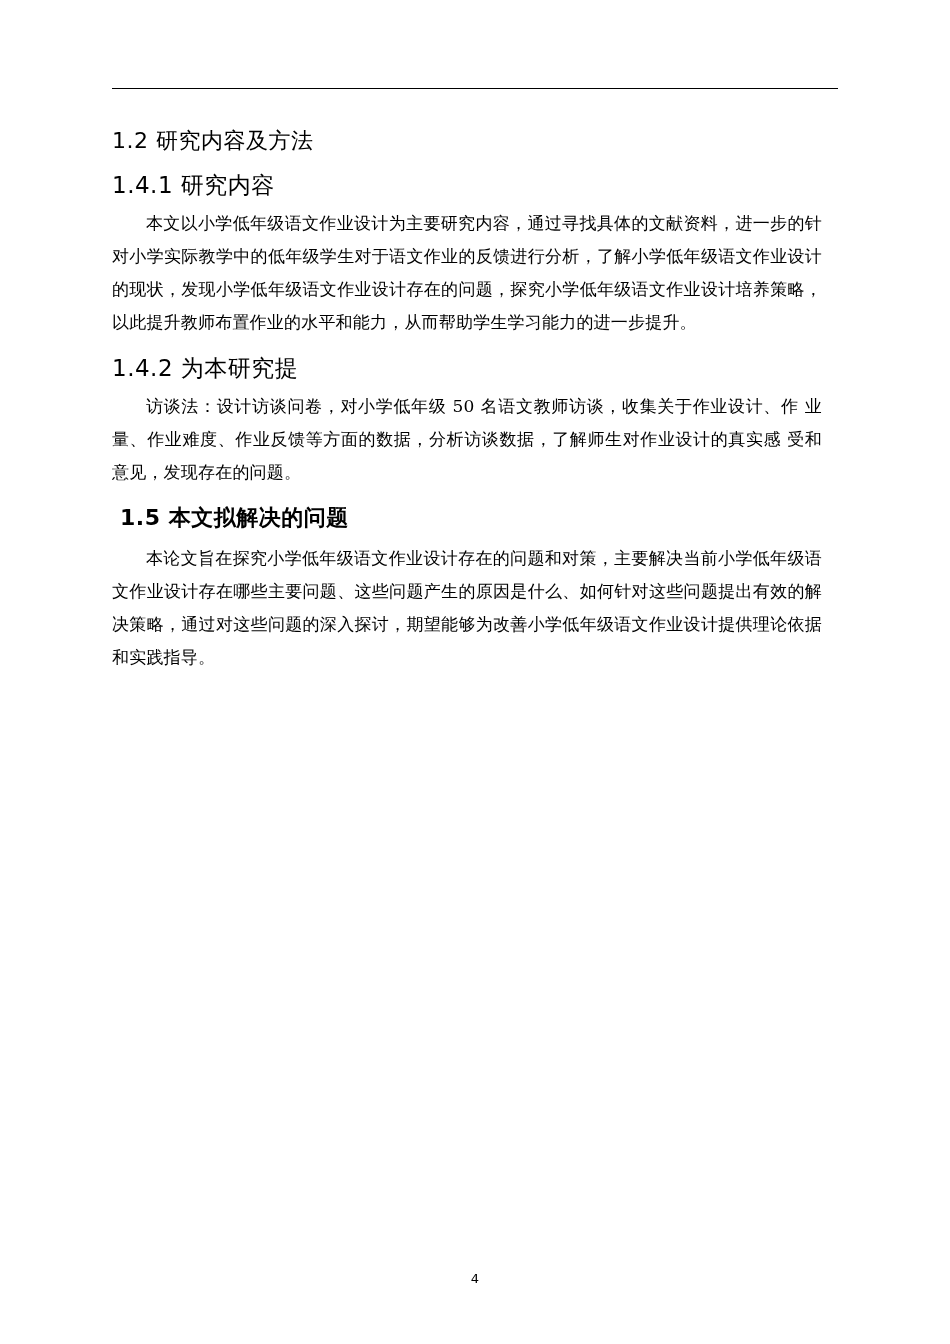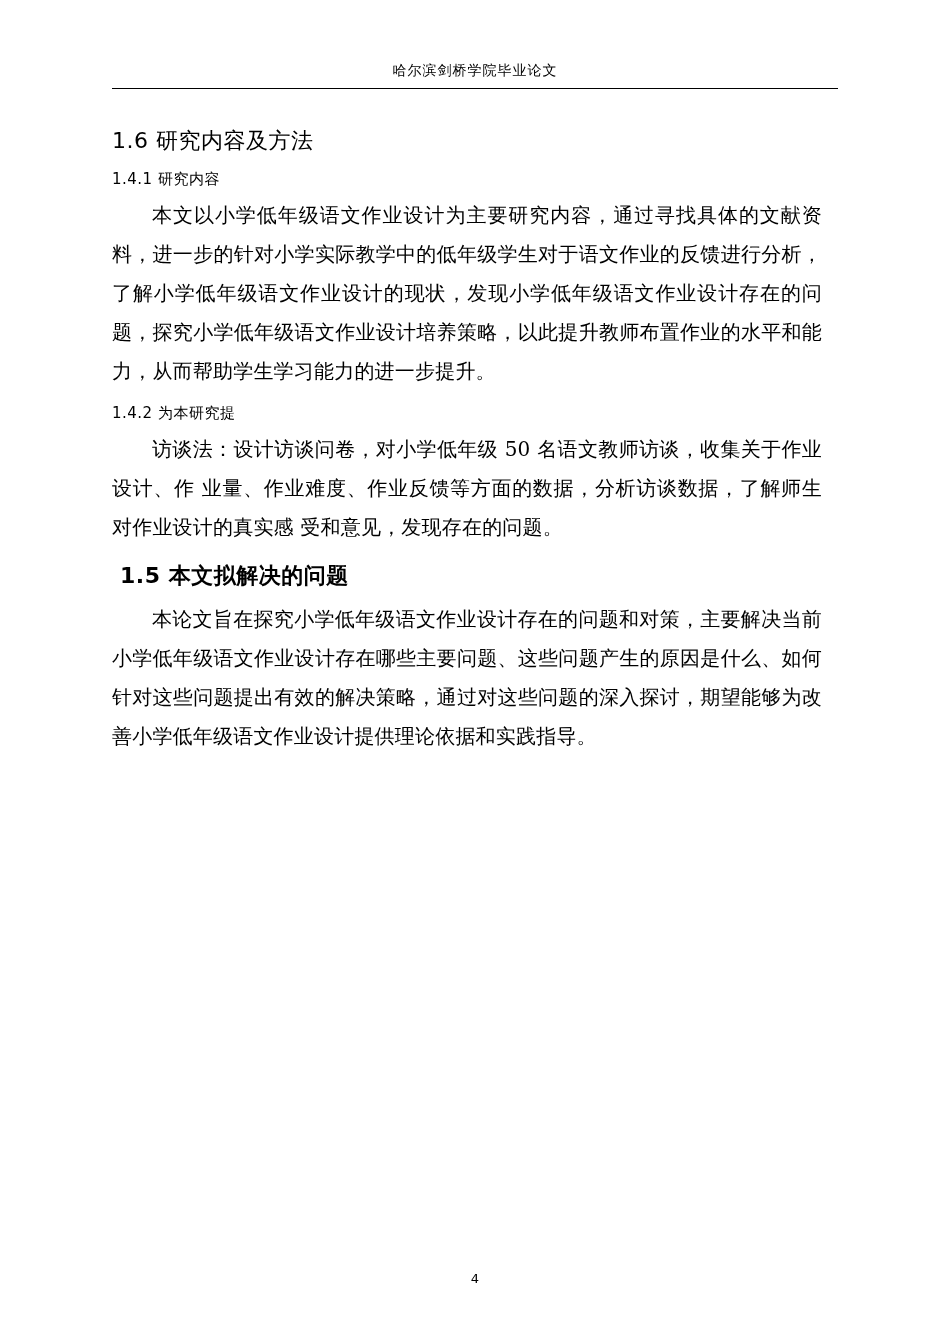--- a/index.html
+++ b/index.html
@@ -50,27 +50,27 @@
     line-height: 1.4;
     letter-spacing: 0.5px;
   }
   h2.sec.bold {
     font-weight: bold;
     margin-left: 8px;
   }
   h3.sub {
     font-family: "DejaVu Sans", "Liberation Sans", sans-serif;
     font-weight: normal;
-    font-size: 15px;
+    font-size: 23px;
     margin: 12px 0 6px 0;
     line-height: 1.4;
     letter-spacing: 0.5px;
   }
   p.body {
-    font-size: 20px;
+    font-size: 17px;
     line-height: 1.95;
     margin: 0 16px 2px 0;
     text-align: justify;
     text-justify: inter-ideograph;
     text-indent: 2em;
     letter-spacing: 0.2px;
   }
   .pagenum {
     position: absolute;
     bottom: 58px;
@@ -79,26 +79,25 @@
     text-align: center;
     font-family: "DejaVu Sans", "Liberation Sans", sans-serif;
     font-size: 13px;
   }
 </style>
 </head>
 <body>
 
 <div class="page">
 
-  <div class="header">哈尔滨剑桥学院毕业论文</div>
   <div class="header-rule"></div>
 
   <div class="content">
 
-    <h2 class="sec">1.6  研究内容及方法</h2>
+    <h2 class="sec">1.2  研究内容及方法</h2>
 
     <h3 class="sub">1.4.1  研究内容</h3>
     <p class="body">本文以小学低年级语文作业设计为主要研究内容，通过寻找具体的文献资料，进一步的针对小学实际教学中的低年级学生对于语文作业的反馈进行分析，了解小学低年级语文作业设计的现状，发现小学低年级语文作业设计存在的问题，探究小学低年级语文作业设计培养策略，以此提升教师布置作业的水平和能力，从而帮助学生学习能力的进一步提升。</p>
 
     <h3 class="sub">1.4.2  为本研究提</h3>
     <p class="body">访谈法：设计访谈问卷，对小学低年级 50 名语文教师访谈，收集关于作业设计、作 业量、作业难度、作业反馈等方面的数据，分析访谈数据，了解师生对作业设计的真实感 受和意见，发现存在的问题。</p>
 
     <h2 class="sec bold">1.5  本文拟解决的问题</h2>
     <p class="body">本论文旨在探究小学低年级语文作业设计存在的问题和对策，主要解决当前小学低年级语文作业设计存在哪些主要问题、这些问题产生的原因是什么、如何针对这些问题提出有效的解决策略，通过对这些问题的深入探讨，期望能够为改善小学低年级语文作业设计提供理论依据和实践指导。</p>
 

